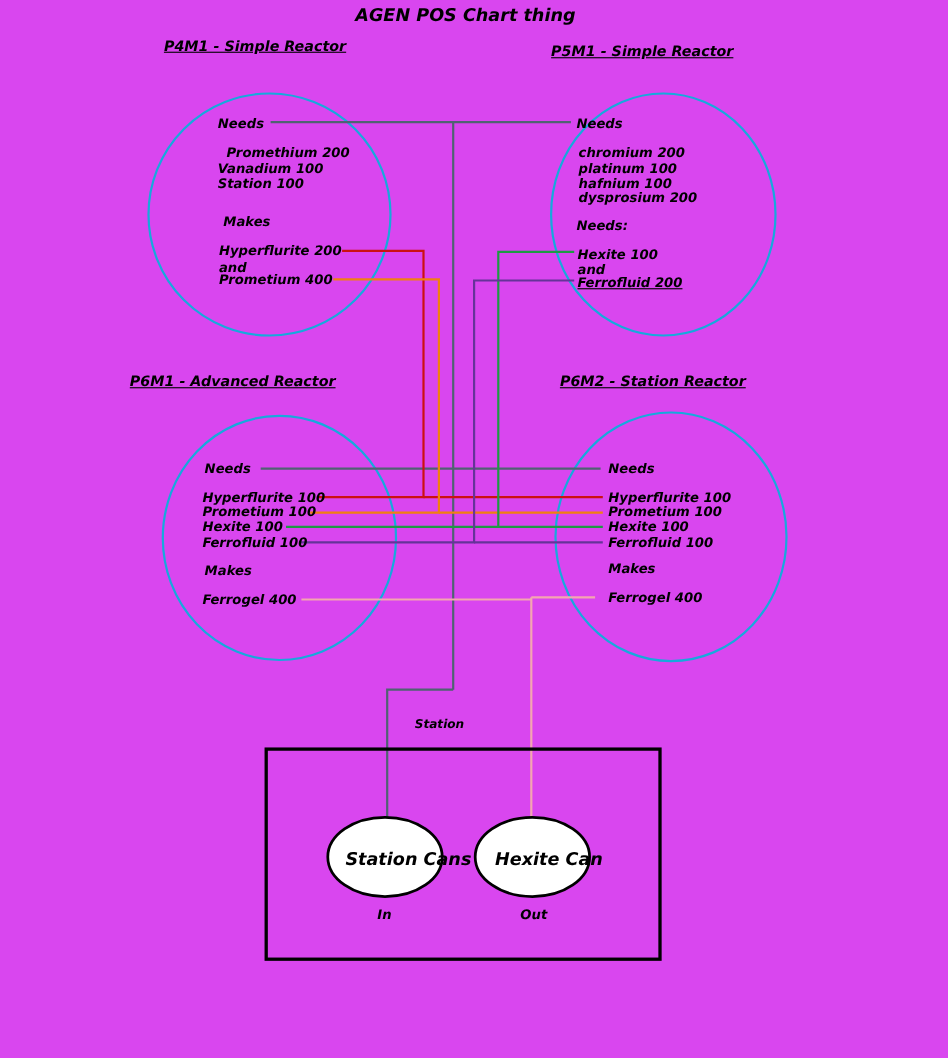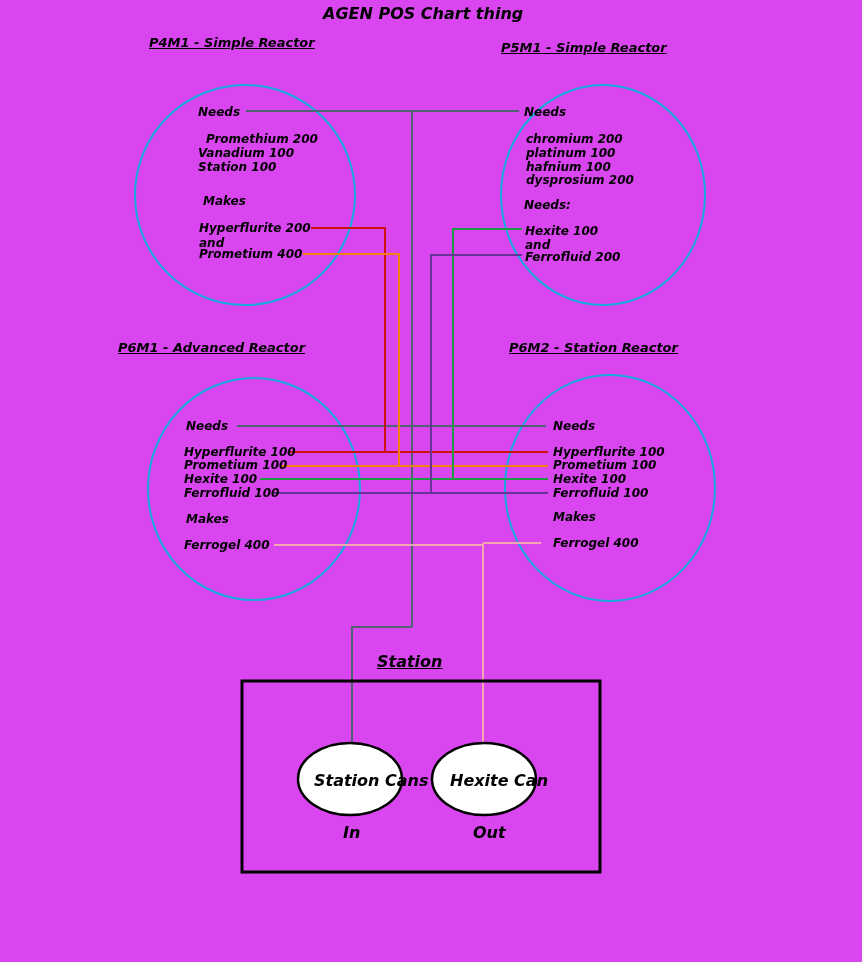--- a/index.html
+++ b/index.html
@@ -45,25 +45,24 @@
   .section-head {
     font-size: 12px;
   }
   .item {
     font-size: 12px;
   }
   .node-label {
     font-size: 16px;
   }
   .io-label {
-    font-size: 16px;
+    font-size: 12px;
   }
   .station-label {
-    font-size: 16px;
-    text-decoration: underline;
+    font-size: 11px;
   }
 </style>
 </head>
 <body>
 
 <div id="canvas">
 
   <svg id="wires" viewBox="0 0 862 962">
 
     <ellipse cx="245" cy="195" rx="110" ry="110" fill="none" stroke="#16AADC" stroke-width="2"></ellipse>
@@ -117,21 +116,21 @@
 
   <div class="lbl reactor-title" style="left:501px; top:40px;">P5M1 - Simple Reactor</div>
   <div class="lbl section-head" style="left:524px; top:105px;">Needs</div>
   <div class="lbl item" style="left:526px; top:132px;">chromium 200</div>
   <div class="lbl item" style="left:526px; top:146px;">platinum 100</div>
   <div class="lbl item" style="left:526px; top:160px;">hafnium 100</div>
   <div class="lbl item" style="left:526px; top:173px;">dysprosium 200</div>
   <div class="lbl section-head" style="left:524px; top:198px;">Needs:</div>
   <div class="lbl item" style="left:525px; top:224px;">Hexite 100</div>
   <div class="lbl item" style="left:525px; top:238px;">and</div>
-  <div class="lbl item" style="left:525px; top:250px;">Ferrofluid 200</div>
+  <div class="lbl item" style="left:525px; top:250px;text-decoration:underline;">Ferrofluid 200</div>
 
   <div class="lbl reactor-title" style="left:118px; top:340px;">P6M1 - Advanced Reactor</div>
   <div class="lbl section-head" style="left:186px; top:419px;">Needs</div>
   <div class="lbl item" style="left:184px; top:445px;">Hyperflurite 100</div>
   <div class="lbl item" style="left:184px; top:458px;">Prometium 100</div>
   <div class="lbl item" style="left:184px; top:472px;">Hexite 100</div>
   <div class="lbl item" style="left:184px; top:486px;">Ferrofluid 100</div>
   <div class="lbl section-head" style="left:186px; top:512px;">Makes</div>
   <div class="lbl item" style="left:184px; top:538px;">Ferrogel 400</div>
 

